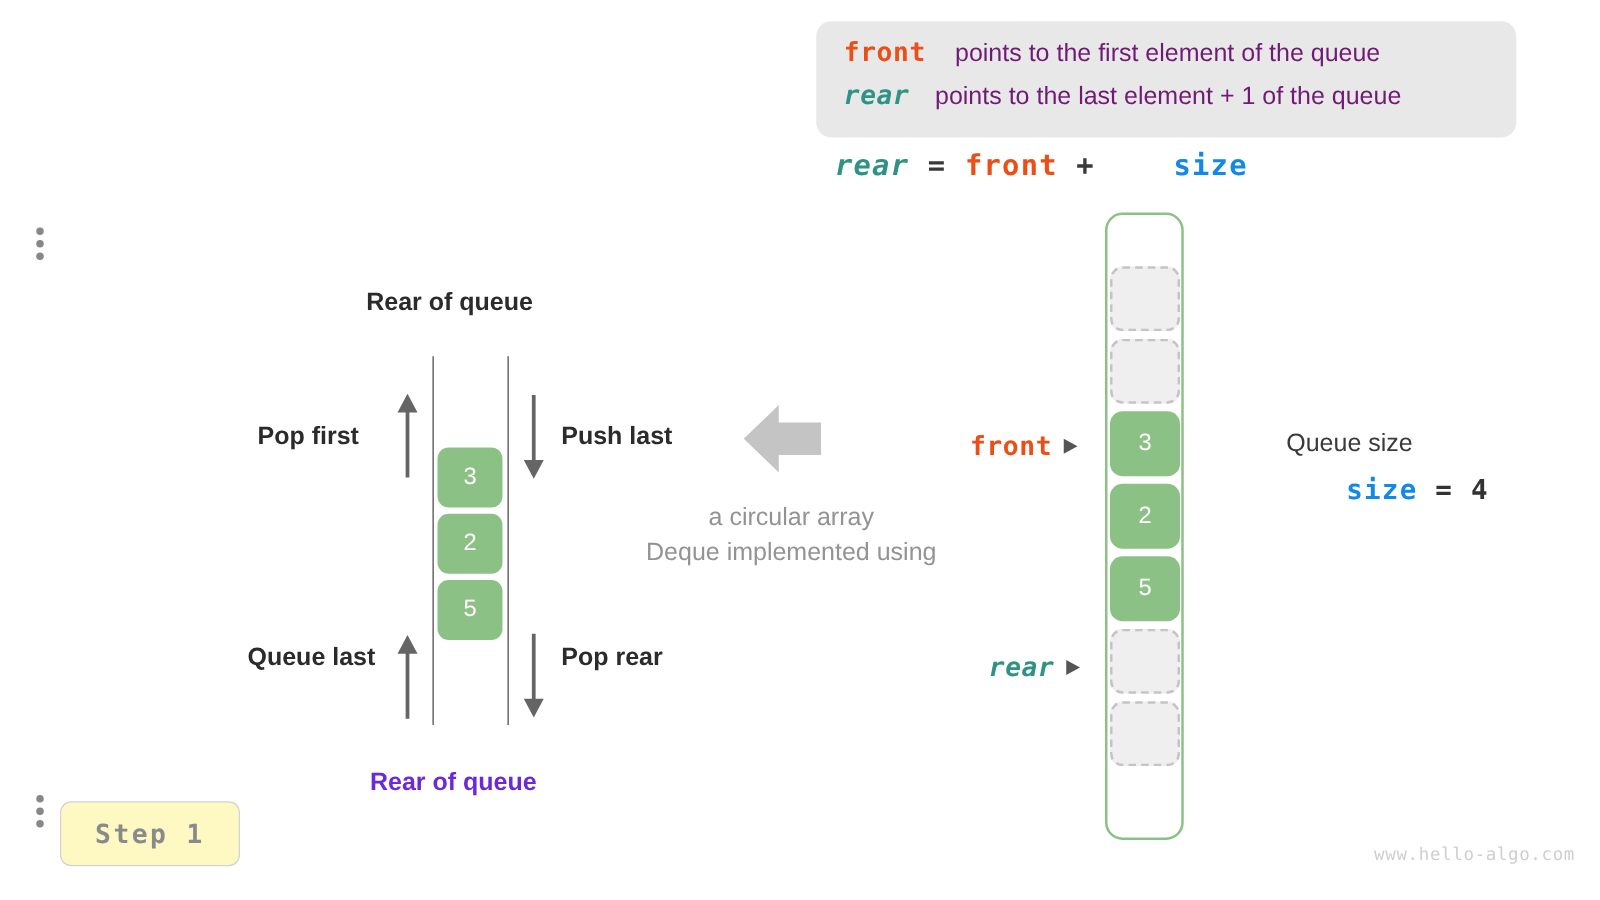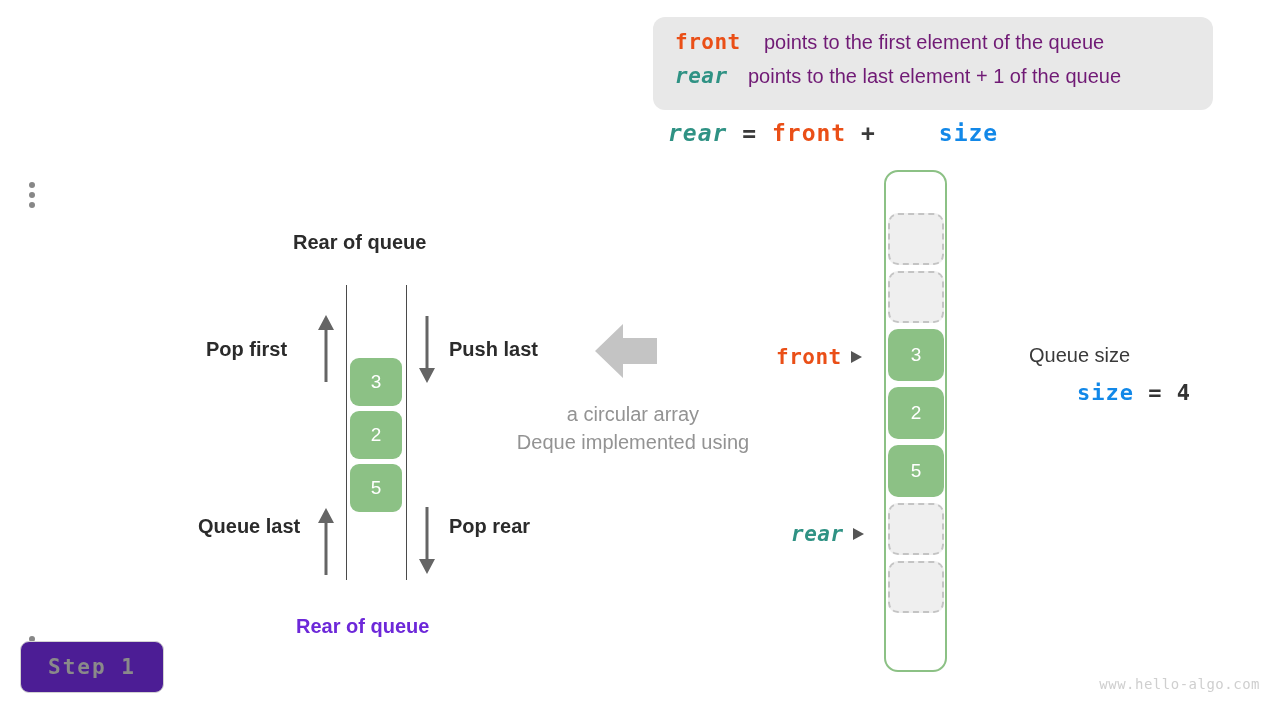--- a/index.html
+++ b/index.html
@@ -240,27 +240,27 @@
     left: 1029px;
     top: 380px;
     font-size: 22px;
     letter-spacing: 1px;
     white-space: nowrap;
   }
 
   
   .step-badge {
     position: absolute;
-    left: 20px;
+    left: 48px;
     top: 641px;
     width: 144px;
     height: 52px;
     border: 1px solid #d2d2d2;
     border-radius: 9px;
-    background: #4c1d95;
+    background: #fef9c3;
     display: flex;
     align-items: center;
     justify-content: center;
     font-family: "DejaVu Sans Mono", "Liberation Mono", monospace;
     font-weight: bold;
     font-size: 21px;
     letter-spacing: 2px;
     color: #8a8a8a;
     box-sizing: border-box;
   }

